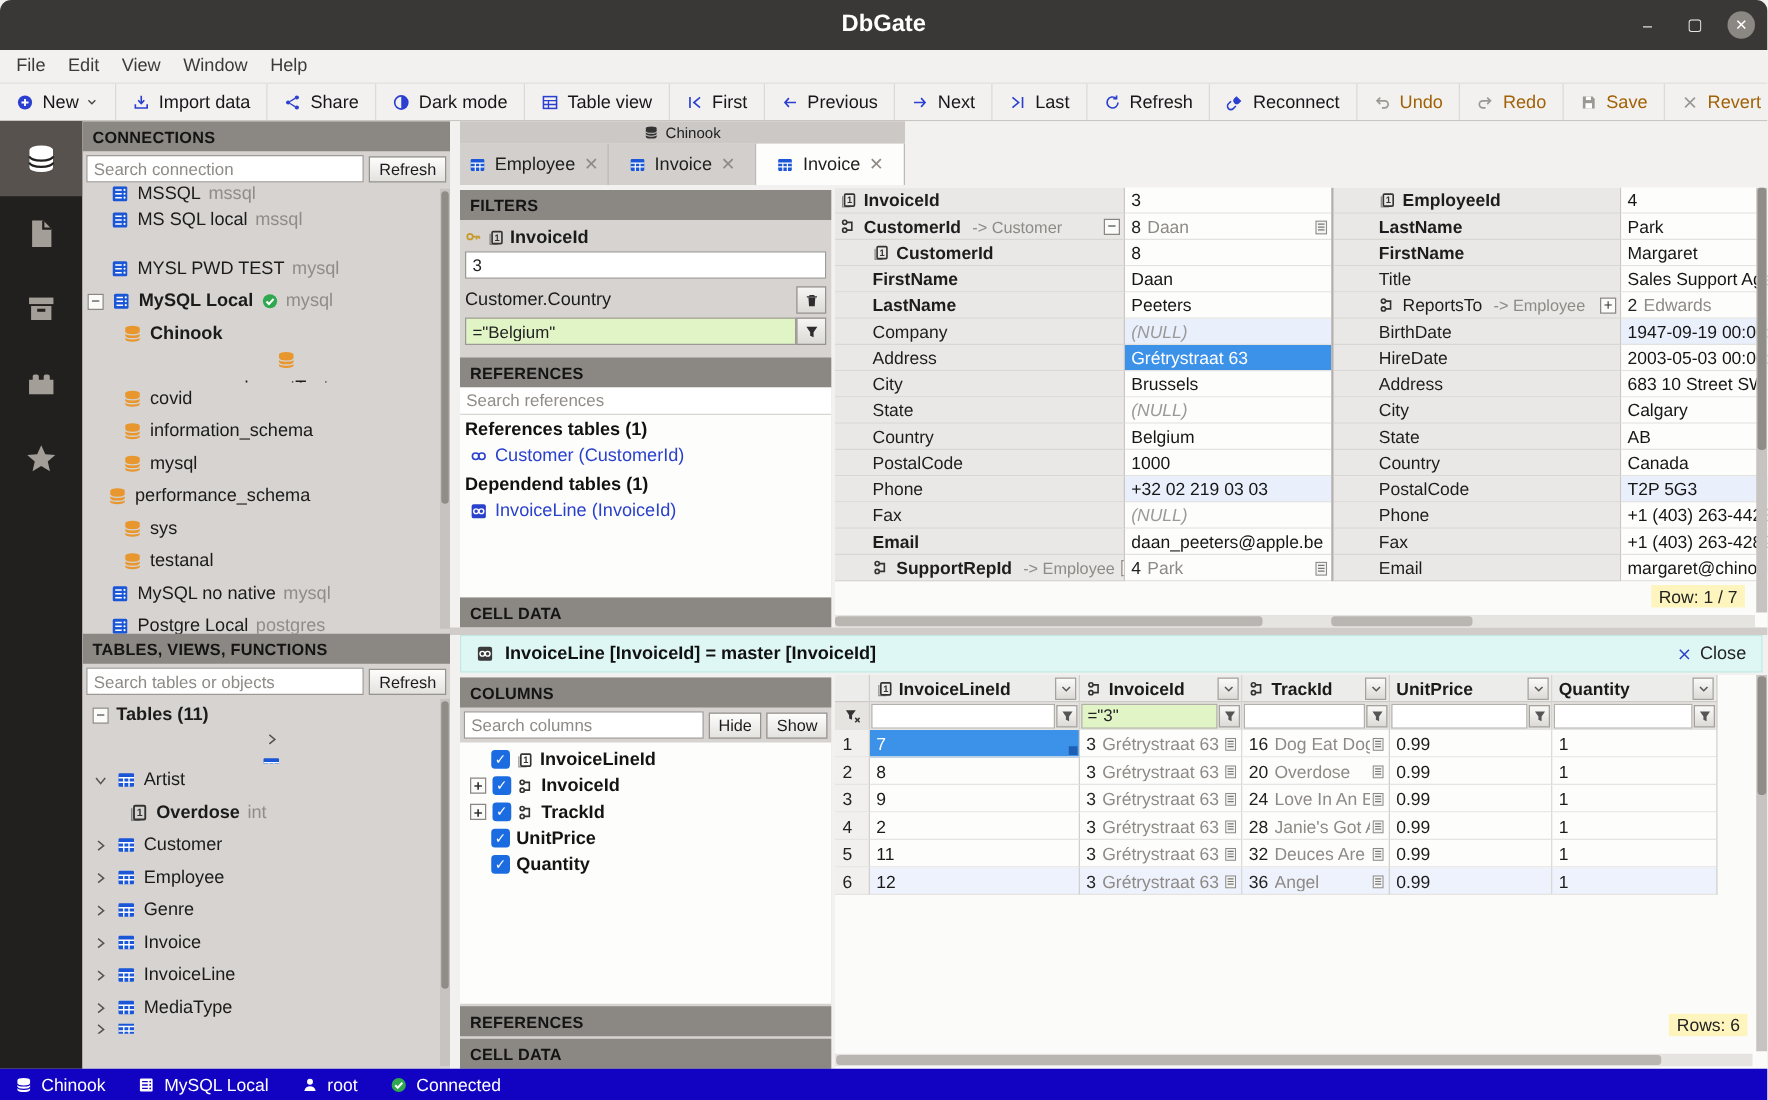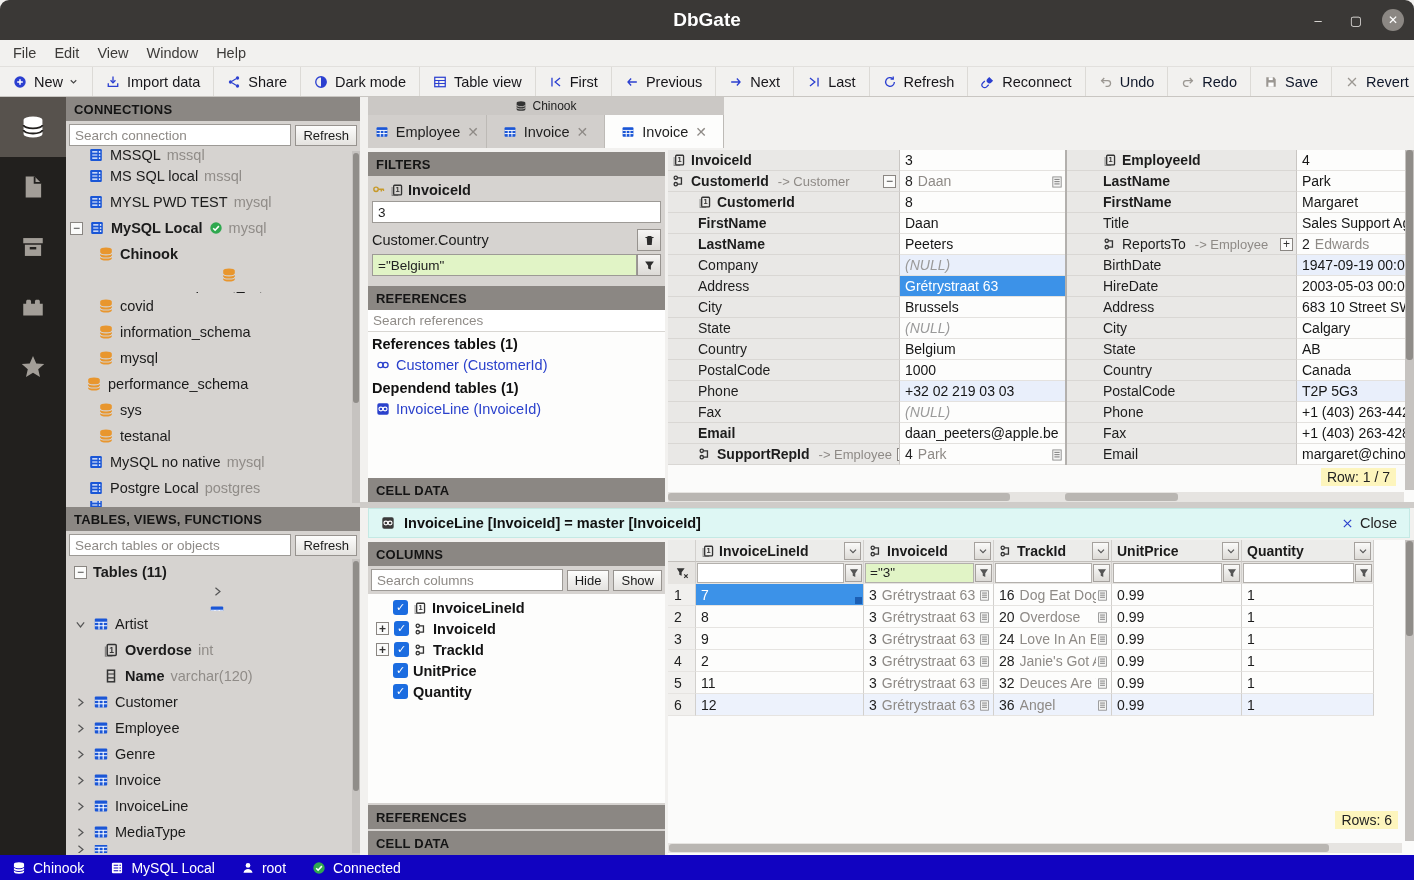--- a/index.html
+++ b/index.html
@@ -16,21 +16,21 @@
   #titlebar .title{color:#fff;font-weight:bold;font-size:19px}
   #winctrl{position:absolute;right:10px;top:0;height:40px;display:flex;align-items:center;gap:14px;color:#e8e6e3}
   .wbtn{width:24px;height:24px;display:flex;align-items:center;justify-content:center;font-size:13px}
   .wbtn.close{background:#8b8783;border-radius:50%;color:#fff;width:22px;height:22px;font-size:12px}
   #menubar{position:absolute;left:0;top:40px;width:100%;height:26px;background:#f2f1ef;display:flex;align-items:center;padding-left:4px;box-sizing:border-box}
   .mitem{padding:0 9px;font-size:14.5px;color:#3d3b39}
   #toolbar{position:absolute;left:0;top:66px;width:100%;height:31px;background:#f2f1ef;border-top:1px solid #e2e0dd;
            border-bottom:1px solid #c9c6c2;display:flex;align-items:stretch;overflow:hidden;box-sizing:border-box}
   .tbtn{display:flex;align-items:center;gap:7px;padding:0 13px;border-right:1px solid #dcdad6;font-size:14.5px;color:#17161a;white-space:nowrap}
   .tbtn .ic{color:#2b3fd0}
-  .tbtn.dis{color:#0f172a}.tbtn.dis .ic{color:#9b9792}
+  .tbtn.dis{color:#a16207}.tbtn.dis .ic{color:#9b9792}
   .tbtn .ddic{color:#444;width:11px;height:11px;margin-left:-2px}
 
   
   #main{position:absolute;left:0;top:97px;width:100%;bottom:25px}
   #rail{position:absolute;left:0;top:0;width:66px;height:100%;background:#22201e}
   .rit{width:66px;height:60px;display:flex;align-items:center;justify-content:center;color:#a39e98}
   .rit.act{background:#57524d;color:#fff}
 
   #leftpanel{position:absolute;left:66px;top:0;width:294px;height:100%;background:#d6d3d0;overflow:hidden}
   .hdrbar{background:#8b8783;color:#141414;font-weight:bold;font-size:13px;padding:5px 8px 4px 8px;letter-spacing:.2px}
@@ -375,21 +375,21 @@
               <path d="M4.2 4.9h5.2M4.2 8h5.2M4.2 11.1h5.2" style="stroke:var(--gap,#fff)" stroke-width="1.2"></path>
               <circle cx="11.6" cy="4.9" r=".85" style="fill:var(--gap,#fff)"></circle>
               <circle cx="11.6" cy="8" r=".85" style="fill:var(--gap,#fff)"></circle>
               <circle cx="11.6" cy="11.1" r=".85" style="fill:var(--gap,#fff)"></circle>
             </svg>
           </span>
           <span class="nm ">MS SQL local</span>
 
     <span class="eng">mssql</span>
   </div>
-        <div class="trow" style="padding-left:22px;">
+        <div class="trow" style="padding-left:22px;margin-top:13px;">
 
     <span class="ic blue">
             <svg viewBox="0 0 16 16">
               <rect x="2.2" y="2" width="11.6" height="12" rx="1.2" fill="currentColor"></rect>
               <path d="M4.2 4.9h5.2M4.2 8h5.2M4.2 11.1h5.2" style="stroke:var(--gap,#fff)" stroke-width="1.2"></path>
               <circle cx="11.6" cy="4.9" r=".85" style="fill:var(--gap,#fff)"></circle>
               <circle cx="11.6" cy="8" r=".85" style="fill:var(--gap,#fff)"></circle>
               <circle cx="11.6" cy="11.1" r=".85" style="fill:var(--gap,#fff)"></circle>
             </svg>
           </span>
@@ -597,30 +597,20 @@
         <div class="trow" style="padding-left:37px;">
     <span class="ic dark">
             <svg viewBox="0 0 16 16">
               <rect x="4.2" y="2.6" width="9" height="11" rx="1" fill="none" stroke="currentColor" stroke-width="1.5"></rect>
               <path d="M2.4 4.6v9.6h7" fill="none" stroke="currentColor" stroke-width="1.2" opacity=".5"></path>
               <text x="8.7" y="10.8" font-size="8.5" font-weight="bold" text-anchor="middle" fill="currentColor">1</text>
             </svg>
           </span>
           <span class="nm b">Overdose</span>
     <span class="sub">int</span>
-  </div>
-        <div class="trow" style="padding-left:37px;">
-    <span class="ic dark">
-            <svg viewBox="0 0 16 16">
-              <rect x="4.5" y="2.2" width="7" height="11.6" fill="none" stroke="currentColor" stroke-width="1.5"></rect>
-              <path d="M4.5 6h7M4.5 9.8h7" stroke="currentColor" stroke-width="1.2"></path>
-            </svg>
-          </span>
-          <span class="nm b">Name</span>
-    <span class="sub">varchar(120)</span>
   </div>
         <div class="trow" style="padding-left:8px;">
     <span class="ic s13" style="color:#555">
             <svg viewBox="0 0 16 16">
               <path d="M5.5 3.5L11 8l-5.5 4.5" fill="none" stroke="currentColor" stroke-width="1.5"></path>
             </svg>
           </span>
           <span class="ic blue">
             <svg viewBox="0 0 16 16">
               <rect x="1.8" y="2.6" width="12.4" height="10.8" rx="1" fill="currentColor"></rect>

